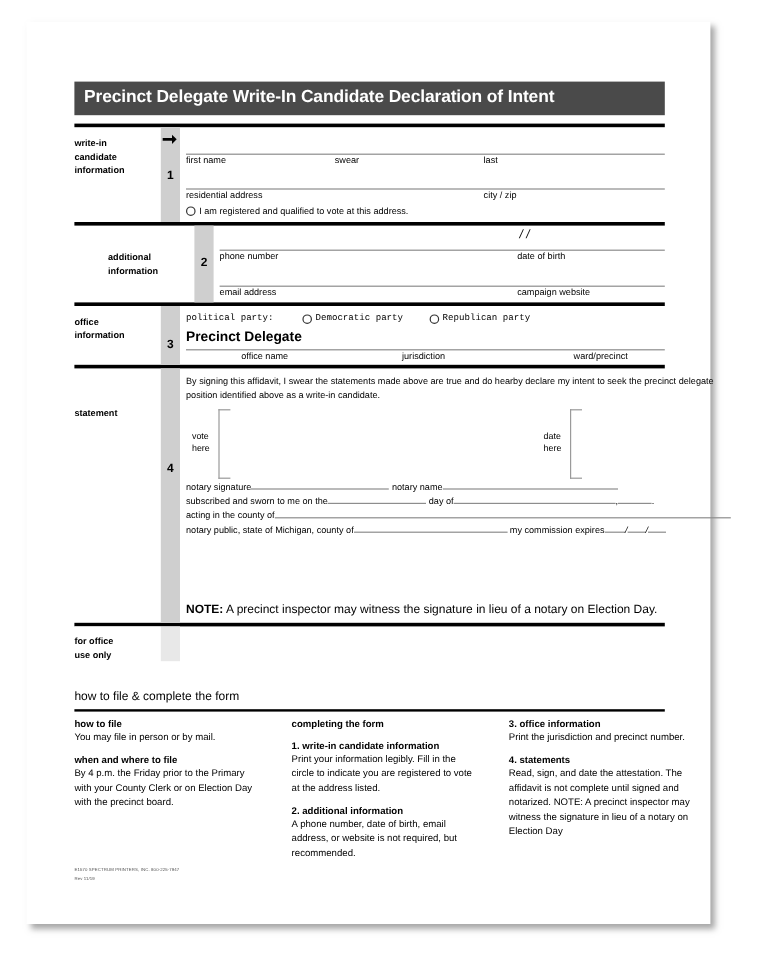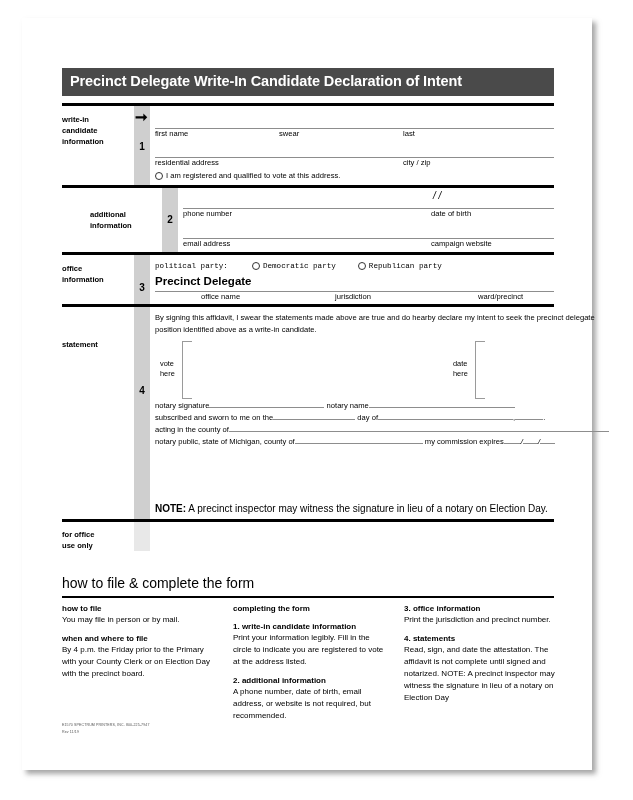--- a/index.html
+++ b/index.html
@@ -191,30 +191,30 @@
     padding-bottom: 5px;
   }
   .note b { font-weight: bold; }
 
   .officeuse .fields { background: #e8e8e8; }
   .officeuse .lbl { background: #ffffff; }
   .officeuse .numcol { background: #e8e8e8; }
 
   
   .howto-title {
-    font-size: 14px;
+    font-size: 10px;
     padding-top: 24px;
     padding-bottom: 5px;
     color: #000;
   }
   .howto-rule { border-top: 2.6px solid #000; }
   .cols {
     display: flex;
     padding-top: 6px;
-    gap: 16px;
+    gap: 26px;
   }
   .col { width: 155px; flex: 0 0 155px; }
   .col h4 {
     margin: 0 0 1px 0;
     font-size: 8px;
     font-weight: bold;
   }
   .col p {
     margin: 0 0 8px 0;
     font-size: 8px;

